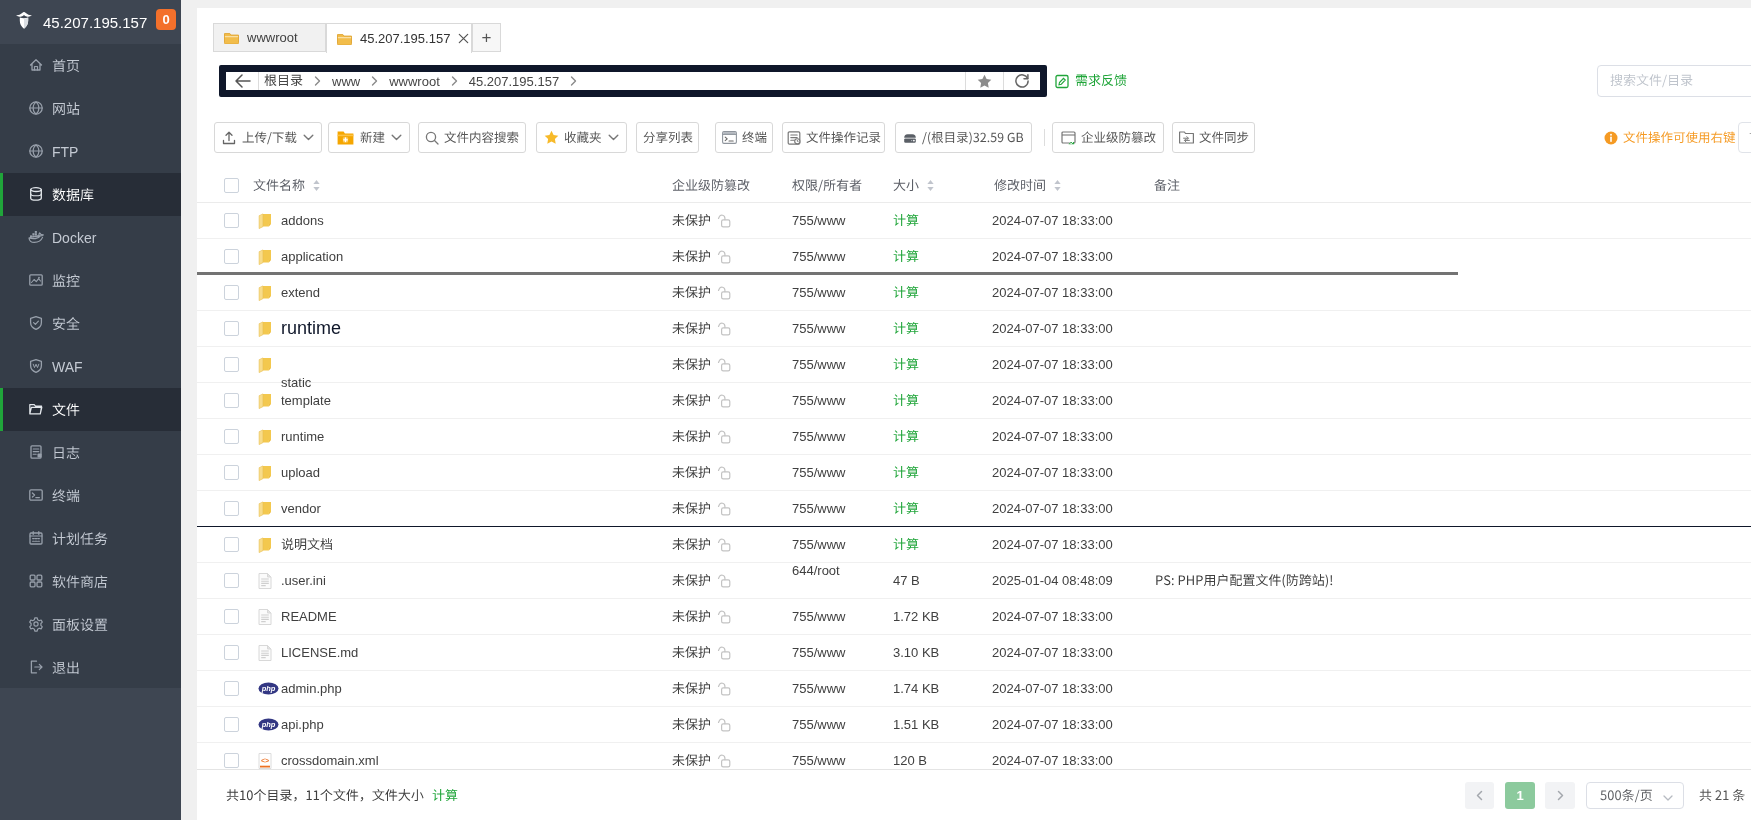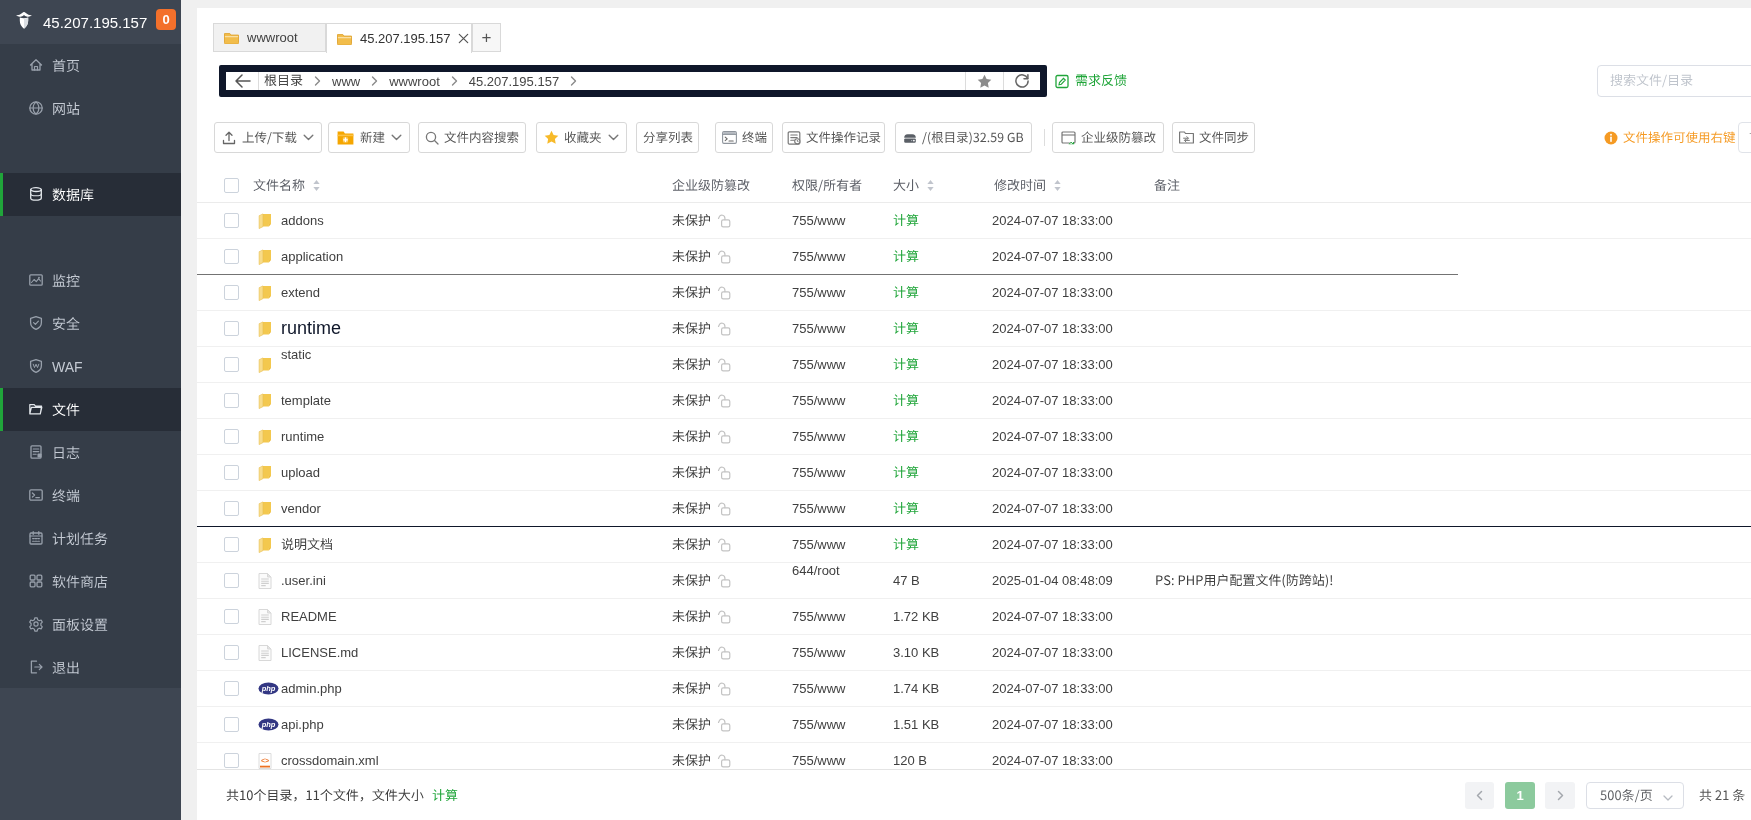--- a/index.html
+++ b/index.html
@@ -29,31 +29,55 @@
         <div style="position:absolute;left:28px;top:13px"><svg width="16" height="16" viewBox="0 0 16 16">
             <path d="M8 1.8a6.2 6.2 0 1 0 0 12.4a6.2 6.2 0 1 0 0-12.4" fill="none" stroke="#98a0ab" stroke-width="1.3" stroke-linecap="round" stroke-linejoin="round"></path>
             <path d="M1.8 8h12.4M8 1.8c2 1.7 2.9 3.8 2.9 6.2S10 12.5 8 14.2M8 1.8C6 3.5 5.1 5.6 5.1 8s.9 4.5 2.9 6.2" fill="none" stroke="#98a0ab" stroke-width="1.1" stroke-linecap="round" stroke-linejoin="round"></path>
           </svg></div>
         <div style="position:absolute;left:52px;top:0;height:43px;display:flex;align-items:center">
           <svg width="28" height="20" viewBox="0 -15 28 20" style="display:block">
             <path d="M2.7 -7.5C3.3 -6.7 4.0 -5.8 4.7 -4.9C4.1 -3.4 3.4 -2.2 2.4 -1.2C2.6 -1.1 3.1 -0.8 3.2 -0.6C4.1 -1.5 4.8 -2.7 5.3 -4.0C5.8 -3.3 6.1 -2.7 6.4 -2.2L7.1 -2.9C6.7 -3.5 6.3 -4.2 5.7 -5.0C6.1 -6.2 6.4 -7.5 6.6 -8.8L5.6 -9.0C5.5 -7.9 5.3 -6.9 5.0 -6.0C4.5 -6.7 3.9 -7.4 3.4 -8.1ZM6.8 -7.5C7.4 -6.7 8.1 -5.8 8.7 -4.9C8.1 -3.4 7.4 -2.1 6.3 -1.1C6.6 -1.0 7.0 -0.7 7.2 -0.5C8.1 -1.4 8.8 -2.6 9.3 -3.9C9.8 -3.1 10.2 -2.4 10.5 -1.8L11.2 -2.4C10.9 -3.1 10.3 -4.1 9.7 -5.0C10.1 -6.2 10.4 -7.4 10.6 -8.8L9.6 -8.9C9.5 -7.9 9.3 -6.9 9.0 -6.0C8.5 -6.7 8.0 -7.4 7.4 -8.0ZM1.2 -10.9V1.1H2.3V-9.9H11.8V-0.3C11.8 -0.0 11.7 0.0 11.4 0.1C11.1 0.1 10.2 0.1 9.3 0.0C9.4 0.3 9.6 0.8 9.7 1.1C10.9 1.1 11.7 1.1 12.2 0.9C12.6 0.7 12.8 0.4 12.8 -0.3V-10.9Z M14.8 -9.1V-8.1H20.3V-9.1ZM15.4 -7.4C15.7 -5.8 16.0 -3.7 16.0 -2.3L16.9 -2.5C16.8 -3.9 16.5 -5.9 16.2 -7.5ZM16.4 -11.4C16.8 -10.8 17.2 -9.8 17.4 -9.3L18.4 -9.6C18.2 -10.2 17.8 -11.0 17.4 -11.7ZM18.6 -7.7C18.4 -6.0 18.1 -3.5 17.7 -2.0C16.5 -1.7 15.5 -1.5 14.7 -1.3L14.9 -0.3C16.4 -0.6 18.3 -1.1 20.2 -1.6L20.1 -2.6L18.6 -2.2C18.9 -3.7 19.3 -5.8 19.6 -7.5ZM20.5 -5.1V1.1H21.6V0.4H25.8V1.1H26.9V-5.1H23.9V-7.9H27.4V-8.9H23.9V-11.8H22.8V-5.1ZM21.6 -0.5V-4.1H25.8V-0.5Z" fill="#c4cad3"></path>
           </svg>
         </div>
       </div>
+      <div style="position:absolute;left:0;top:86px;width:181px;height:43px;">
+        <div style="position:absolute;left:28px;top:13px"><svg width="16" height="16" viewBox="0 0 16 16">
+            <path d="M8 1.8a6.2 6.2 0 1 0 0 12.4a6.2 6.2 0 1 0 0-12.4" fill="none" stroke="#98a0ab" stroke-width="1.3" stroke-linecap="round" stroke-linejoin="round"></path>
+            <path d="M1.8 8h12.4M8 1.8c2 1.7 2.9 3.8 2.9 6.2S10 12.5 8 14.2M8 1.8C6 3.5 5.1 5.6 5.1 8s.9 4.5 2.9 6.2" fill="none" stroke="#98a0ab" stroke-width="1.1" stroke-linecap="round" stroke-linejoin="round"></path>
+          </svg></div>
+        <div style="position:absolute;left:52px;top:0;height:43px;display:flex;align-items:center">
+          <div style="color:#c4cad3;font-size:14px">FTP</div>
+        </div>
+      </div>
       <div style="position:absolute;left:0;top:129px;width:181px;height:43px;background:#272d37;">
         <div style="position:absolute;left:0;top:0;width:3px;height:43px;background:#20a53a"></div>
         <div style="position:absolute;left:28px;top:13px"><svg width="16" height="16" viewBox="0 0 16 16">
             <ellipse cx="8" cy="3.6" rx="5.3" ry="1.9" fill="none" stroke="#e3e7ec" stroke-width="1.3"></ellipse>
             <path d="M2.7 3.6v8.6c0 1.1 2.4 1.9 5.3 1.9s5.3-.8 5.3-1.9V3.6" fill="none" stroke="#e3e7ec" stroke-width="1.3" stroke-linecap="round" stroke-linejoin="round"></path>
             <path d="M2.7 7.9c0 1.05 2.4 1.9 5.3 1.9s5.3-.85 5.3-1.9" fill="none" stroke="#e3e7ec" stroke-width="1.1" stroke-linecap="round" stroke-linejoin="round"></path>
           </svg></div>
         <div style="position:absolute;left:52px;top:0;height:43px;display:flex;align-items:center">
           <svg width="42" height="20" viewBox="0 -15 42 20" style="display:block">
             <path d="M6.2 -11.5C6.0 -10.9 5.5 -10.1 5.2 -9.6L5.8 -9.3C6.2 -9.8 6.7 -10.5 7.1 -11.1ZM1.2 -11.1C1.6 -10.5 2.0 -9.7 2.1 -9.3L2.9 -9.6C2.8 -10.1 2.4 -10.9 2.0 -11.4ZM5.7 -3.6C5.4 -2.9 5.0 -2.3 4.4 -1.8C3.9 -2.0 3.4 -2.3 2.8 -2.5C3.0 -2.9 3.3 -3.2 3.5 -3.6ZM1.5 -2.1C2.2 -1.9 3.0 -1.5 3.7 -1.2C2.8 -0.5 1.7 -0.1 0.6 0.2C0.8 0.4 1.0 0.8 1.1 1.0C2.4 0.7 3.6 0.1 4.6 -0.7C5.0 -0.4 5.4 -0.2 5.8 0.1L6.4 -0.6C6.1 -0.8 5.7 -1.1 5.2 -1.3C6.0 -2.1 6.6 -3.1 6.9 -4.3L6.4 -4.6L6.2 -4.5H3.9L4.2 -5.2L3.3 -5.4C3.2 -5.1 3.0 -4.8 2.9 -4.5H1.0V-3.6H2.5C2.2 -3.1 1.8 -2.6 1.5 -2.1ZM3.6 -11.8V-9.2H0.7V-8.3H3.3C2.6 -7.4 1.5 -6.5 0.5 -6.1C0.8 -5.9 1.0 -5.5 1.1 -5.3C2.0 -5.8 2.9 -6.5 3.6 -7.4V-5.7H4.6V-7.6C5.2 -7.1 6.1 -6.4 6.5 -6.1L7.0 -6.8C6.7 -7.1 5.5 -7.9 4.8 -8.3H7.4V-9.2H4.6V-11.8ZM8.8 -11.6C8.5 -9.2 7.8 -6.8 6.7 -5.4C7.0 -5.2 7.4 -4.9 7.5 -4.7C7.9 -5.2 8.2 -5.9 8.5 -6.5C8.8 -5.2 9.2 -3.9 9.7 -2.8C8.9 -1.5 7.8 -0.4 6.3 0.3C6.5 0.5 6.8 0.9 6.9 1.2C8.3 0.4 9.4 -0.6 10.2 -1.8C10.9 -0.6 11.8 0.3 12.9 1.0C13.1 0.7 13.4 0.4 13.6 0.2C12.4 -0.5 11.5 -1.5 10.8 -2.8C11.5 -4.2 12.0 -6.0 12.3 -8.1H13.3V-9.0H9.3C9.5 -9.8 9.6 -10.7 9.8 -11.5ZM11.3 -8.1C11.1 -6.5 10.8 -5.1 10.3 -3.9C9.7 -5.1 9.3 -6.6 9.1 -8.1Z M20.8 -3.3V1.1H21.7V0.6H26.0V1.1H27.0V-3.3H24.3V-5.1H27.4V-6.0H24.3V-7.5H26.9V-11.1H19.5V-6.9C19.5 -4.7 19.4 -1.6 17.9 0.5C18.2 0.6 18.6 0.9 18.8 1.1C20.0 -0.6 20.4 -3.0 20.5 -5.1H23.3V-3.3ZM20.6 -10.2H25.9V-8.4H20.6ZM20.6 -7.5H23.3V-6.0H20.5L20.6 -6.9ZM21.7 -0.3V-2.4H26.0V-0.3ZM16.3 -11.7V-8.9H14.6V-8.0H16.3V-4.9C15.6 -4.7 14.9 -4.5 14.4 -4.3L14.7 -3.3L16.3 -3.8V-0.2C16.3 0.0 16.3 0.1 16.1 0.1C15.9 0.1 15.4 0.1 14.8 0.1C14.9 0.3 15.1 0.8 15.1 1.0C16.0 1.0 16.5 1.0 16.8 0.8C17.2 0.7 17.3 0.4 17.3 -0.2V-4.1L18.9 -4.7L18.8 -5.6L17.3 -5.2V-8.0H18.9V-8.9H17.3V-11.7Z M32.5 -3.4C32.7 -3.5 33.2 -3.6 33.9 -3.6H36.3V-2.0H31.2V-1.0H36.3V1.1H37.3V-1.0H41.4V-2.0H37.3V-3.6H40.4V-4.6H37.3V-6.0H36.3V-4.6H33.6C34.1 -5.2 34.5 -6.0 34.9 -6.7H40.8V-7.7H35.4L35.8 -8.7L34.7 -9.1C34.6 -8.6 34.4 -8.1 34.2 -7.7H31.6V-6.7H33.8C33.4 -6.0 33.1 -5.5 33.0 -5.3C32.7 -4.8 32.4 -4.5 32.2 -4.5C32.3 -4.2 32.5 -3.6 32.5 -3.4ZM34.6 -11.5C34.8 -11.2 35.0 -10.7 35.2 -10.3H29.7V-6.3C29.7 -4.3 29.6 -1.4 28.4 0.6C28.7 0.7 29.1 1.0 29.3 1.2C30.5 -0.9 30.7 -4.1 30.7 -6.3V-9.4H41.3V-10.3H36.4C36.2 -10.8 35.9 -11.3 35.6 -11.8Z" fill="#ffffff"></path>
           </svg>
+        </div>
+      </div>
+      <div style="position:absolute;left:0;top:172px;width:181px;height:43px;">
+        <div style="position:absolute;left:28px;top:13px"><svg width="16" height="16" viewBox="0 0 16 16">
+            <rect x="2" y="6.4" width="2.1" height="1.9" fill="#98a0ab"></rect>
+            <rect x="4.4" y="6.4" width="2.1" height="1.9" fill="#98a0ab"></rect>
+            <rect x="6.8" y="6.4" width="2.1" height="1.9" fill="#98a0ab"></rect>
+            <rect x="4.4" y="4.2" width="2.1" height="1.9" fill="#98a0ab"></rect>
+            <rect x="6.8" y="4.2" width="2.1" height="1.9" fill="#98a0ab"></rect>
+            <rect x="6.8" y="2" width="2.1" height="1.9" fill="#98a0ab"></rect>
+            <rect x="9.2" y="6.4" width="2.1" height="1.9" fill="#98a0ab"></rect>
+            <path d="M1 9c3.8 1.2 9.5 1 11.5-2.2c1.3.1 2.3-.2 2.9-.9c-.6-.4-1.6-.5-2.4-.2c-.2-.8-.7-1.4-1.3-1.8c-.7.7-.9 1.7-.5 2.6C9 7.6 4 7.4 1 9c.3 2.6 2 4.4 5.3 4.4c4.2 0 7-2 8.2-5" fill="none" stroke="#98a0ab" stroke-width="1.2" stroke-linecap="round" stroke-linejoin="round"></path>
+          </svg></div>
+        <div style="position:absolute;left:52px;top:0;height:43px;display:flex;align-items:center">
+          <div style="color:#c4cad3;font-size:14px">Docker</div>
         </div>
       </div>
       <div style="position:absolute;left:0;top:215px;width:181px;height:43px;">
         <div style="position:absolute;left:28px;top:13px"><svg width="16" height="16" viewBox="0 0 16 16">
             <rect x="1.8" y="2.8" width="12.4" height="10.4" rx="1" fill="none" stroke="#98a0ab" stroke-width="1.3"></rect>
             <path d="M3.5 10.5l2.6-3l2.2 2.2l2.3-3l1.9 2.3" fill="none" stroke="#98a0ab" stroke-width="1.1" stroke-linecap="round" stroke-linejoin="round"></path>
             <circle cx="11" cy="5.6" r=".9" fill="#98a0ab"></circle>
           </svg></div>
         <div style="position:absolute;left:52px;top:0;height:43px;display:flex;align-items:center">
           <svg width="28" height="20" viewBox="0 -15 28 20" style="display:block">
@@ -460,21 +484,21 @@
       </div>
       <div style="position:absolute;left:696px;top:0px;height:35px;display:flex;align-items:center;">
         <svg width="27" height="18" viewBox="0 -13 27 18" style="display:block">
           <use href="#tcalc" fill="#20a53a"></use>
         </svg>
       </div>
       <div style="position:absolute;left:795px;top:0px;height:35px;display:flex;align-items:center;">
         <span style="font-size:13px;color:#404040">2024-07-07 18:33:00</span>
       </div>
     </div>
-    <div style="position:absolute;left:0;top:231px;width:1261px;height:36px;border-bottom:1px solid #737373">
+    <div style="position:absolute;left:0;top:231px;width:1261px;height:36px;border-bottom:3px solid #737373">
       <div style="position:absolute;left:27px;top:0px;height:35px;display:flex;align-items:center;">
         <div style="width:15px;height:15px;border:1px solid #ccd3dc;border-radius:2px;background:#fff"></div>
       </div>
       <div style="position:absolute;left:61px;top:0px;height:35px;display:flex;align-items:center;">
         <svg width="14" height="16" viewBox="0 0 14 16">
           <path d="M4.6 1.1 H13 V10.9 H10.9 V13.5 H4.6 Z" fill="#f3c84e"></path>
           <path d="M10.9 10.9 H13 L10.9 13.5 Z" fill="#eebc3e"></path>
           <path d="M1.1 2.7 L4.9 .9 V13.7 L1.1 15.6 Z" fill="#f8dc8a" stroke="#eac051" stroke-width=".6"></path>
         </svg>
       </div>
@@ -579,21 +603,21 @@
       <div style="position:absolute;left:27px;top:0px;height:35px;display:flex;align-items:center;">
         <div style="width:15px;height:15px;border:1px solid #ccd3dc;border-radius:2px;background:#fff"></div>
       </div>
       <div style="position:absolute;left:61px;top:0px;height:35px;display:flex;align-items:center;">
         <svg width="14" height="16" viewBox="0 0 14 16">
           <path d="M4.6 1.1 H13 V10.9 H10.9 V13.5 H4.6 Z" fill="#f3c84e"></path>
           <path d="M10.9 10.9 H13 L10.9 13.5 Z" fill="#eebc3e"></path>
           <path d="M1.1 2.7 L4.9 .9 V13.7 L1.1 15.6 Z" fill="#f8dc8a" stroke="#eac051" stroke-width=".6"></path>
         </svg>
       </div>
-      <div style="position:absolute;left:84px;top:0px;height:35px;display:flex;align-items:flex-start;">
+      <div style="position:absolute;left:84px;top:8px;height:35px;display:flex;align-items:flex-end;">
         <span style="font-size:13px;color:#404040">static</span>
       </div>
       <div style="position:absolute;left:475px;top:0px;height:35px;display:flex;align-items:center;">
         <svg width="40" height="18" viewBox="0 -13 40 18" style="display:block">
           <use href="#twbh" fill="#404040"></use>
         </svg>
         <span style="width:4px"></span>
         <svg width="15" height="14" viewBox="0 0 15 14">
           <rect x="5.6" y="5.8" width="8.2" height="7" rx="1.6" fill="none" stroke="#c3c3c3" stroke-width="1.2"></rect>
           <path d="M8.9 5.6V4.2a3 3 0 0 0-5.7-1.3l-.7 1.6" stroke="#c3c3c3" stroke-width="1.2" fill="none" stroke-linecap="round"></path>

